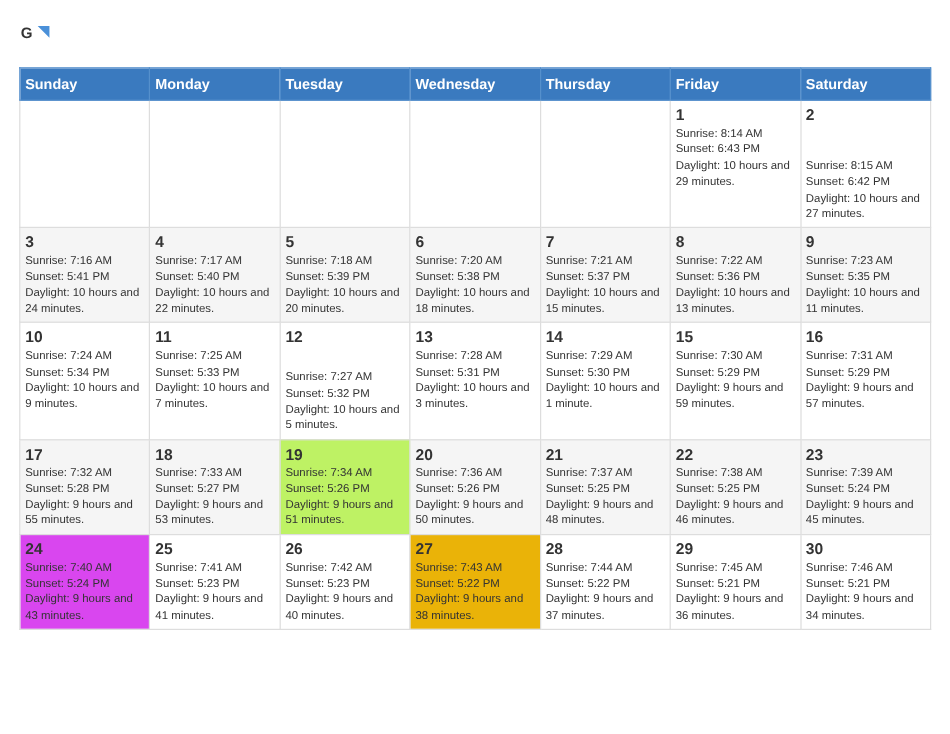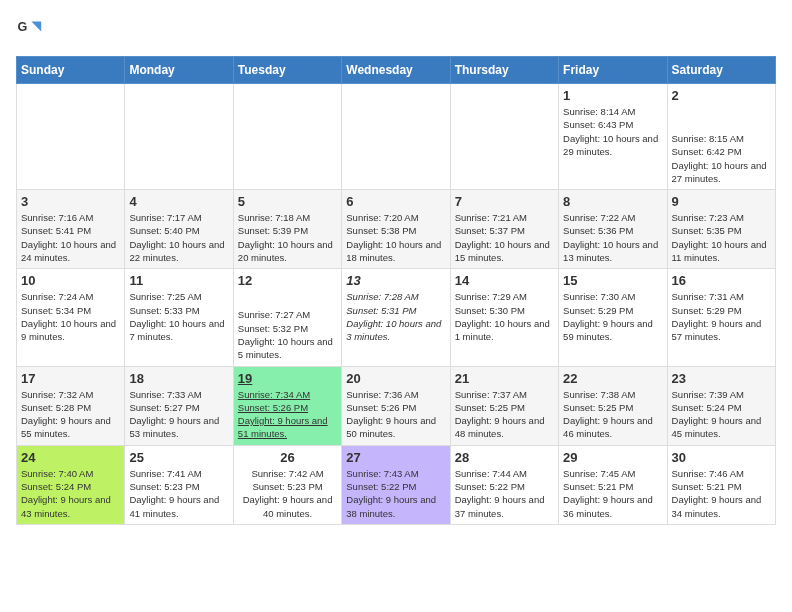--- a/index.html
+++ b/index.html
@@ -201,21 +201,21 @@
           <div class="day-info" style="white-space: pre-line;">Sunrise: 7:25 AM
 Sunset: 5:33 PM
 Daylight: 10 hours and 7 minutes.</div>
         </td>
         <td style="background: rgb(255, 255, 255);">
           <span class="day-number">12</span>
           <div class="day-info" style="white-space: pre-line; margin-top: 20px;">Sunrise: 7:27 AM
 Sunset: 5:32 PM
 Daylight: 10 hours and 5 minutes.</div>
         </td>
-        <td style="background: rgb(255, 255, 255); font-style: italic;">
+        <td style="background: rgb(255, 255, 255);">
           <span class="day-number">13</span>
           <div class="day-info" style="white-space: pre-line;">Sunrise: 7:28 AM
 Sunset: 5:31 PM
 Daylight: 10 hours and 3 minutes.</div>
         </td>
         <td style="background: rgb(255, 255, 255);">
           <span class="day-number">14</span>
           <div class="day-info" style="white-space: pre-line;">Sunrise: 7:29 AM
 Sunset: 5:30 PM
 Daylight: 10 hours and 1 minute.</div>
@@ -239,21 +239,21 @@
           <div class="day-info" style="white-space: pre-line;">Sunrise: 7:32 AM
 Sunset: 5:28 PM
 Daylight: 9 hours and 55 minutes.</div>
         </td>
         <td style="background: rgb(245, 245, 245);">
           <span class="day-number">18</span>
           <div class="day-info" style="white-space: pre-line;">Sunrise: 7:33 AM
 Sunset: 5:27 PM
 Daylight: 9 hours and 53 minutes.</div>
         </td>
-        <td style="background: #86efac; text-decoration: underline;">
+        <td style="background: #bef264;">
           <span class="day-number">19</span>
           <div class="day-info" style="white-space: pre-line;">Sunrise: 7:34 AM
 Sunset: 5:26 PM
 Daylight: 9 hours and 51 minutes.</div>
         </td>
         <td style="background: rgb(245, 245, 245);">
           <span class="day-number">20</span>
           <div class="day-info" style="white-space: pre-line;">Sunrise: 7:36 AM
 Sunset: 5:26 PM
 Daylight: 9 hours and 50 minutes.</div>
@@ -271,39 +271,39 @@
 Daylight: 9 hours and 46 minutes.</div>
         </td>
         <td style="background: rgb(245, 245, 245);">
           <span class="day-number">23</span>
           <div class="day-info" style="white-space: pre-line;">Sunrise: 7:39 AM
 Sunset: 5:24 PM
 Daylight: 9 hours and 45 minutes.</div>
         </td>
       </tr>
       <tr>
-        <td style="background: #bef264;">
+        <td style="background: #d946ef;">
           <span class="day-number">24</span>
           <div class="day-info" style="white-space: pre-line;">Sunrise: 7:40 AM
 Sunset: 5:24 PM
 Daylight: 9 hours and 43 minutes.</div>
         </td>
         <td style="background: rgb(255, 255, 255);">
           <span class="day-number">25</span>
           <div class="day-info" style="white-space: pre-line;">Sunrise: 7:41 AM
 Sunset: 5:23 PM
 Daylight: 9 hours and 41 minutes.</div>
         </td>
-        <td style="background: rgb(255, 255, 255); text-align: center;">
+        <td style="background: rgb(255, 255, 255);">
           <span class="day-number">26</span>
           <div class="day-info" style="white-space: pre-line;">Sunrise: 7:42 AM
 Sunset: 5:23 PM
 Daylight: 9 hours and 40 minutes.</div>
         </td>
-        <td style="background: #c4b5fd;">
+        <td style="background: #eab308;">
           <span class="day-number">27</span>
           <div class="day-info" style="white-space: pre-line;">Sunrise: 7:43 AM
 Sunset: 5:22 PM
 Daylight: 9 hours and 38 minutes.</div>
         </td>
         <td style="background: rgb(255, 255, 255);">
           <span class="day-number">28</span>
           <div class="day-info" style="white-space: pre-line;">Sunrise: 7:44 AM
 Sunset: 5:22 PM
 Daylight: 9 hours and 37 minutes.</div>

